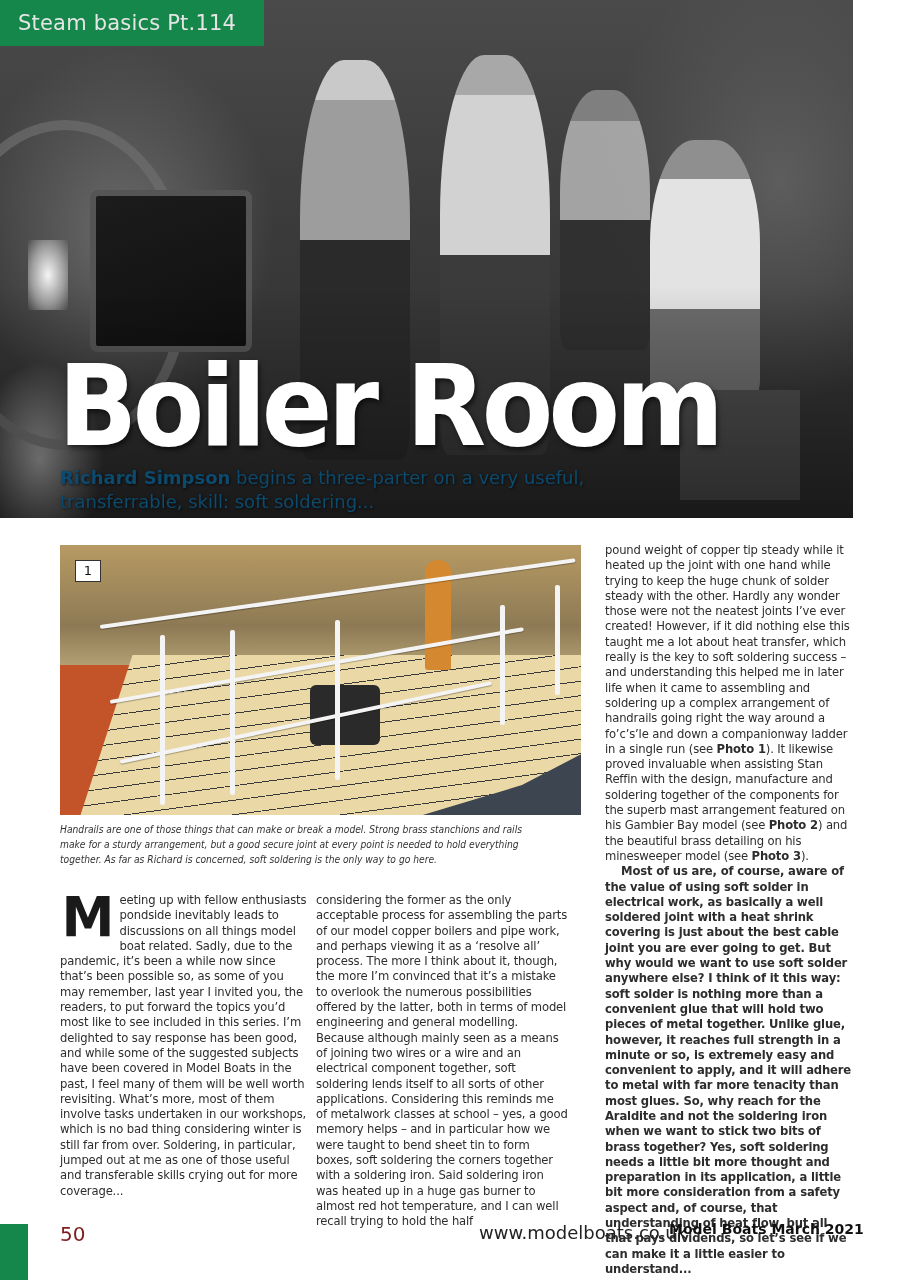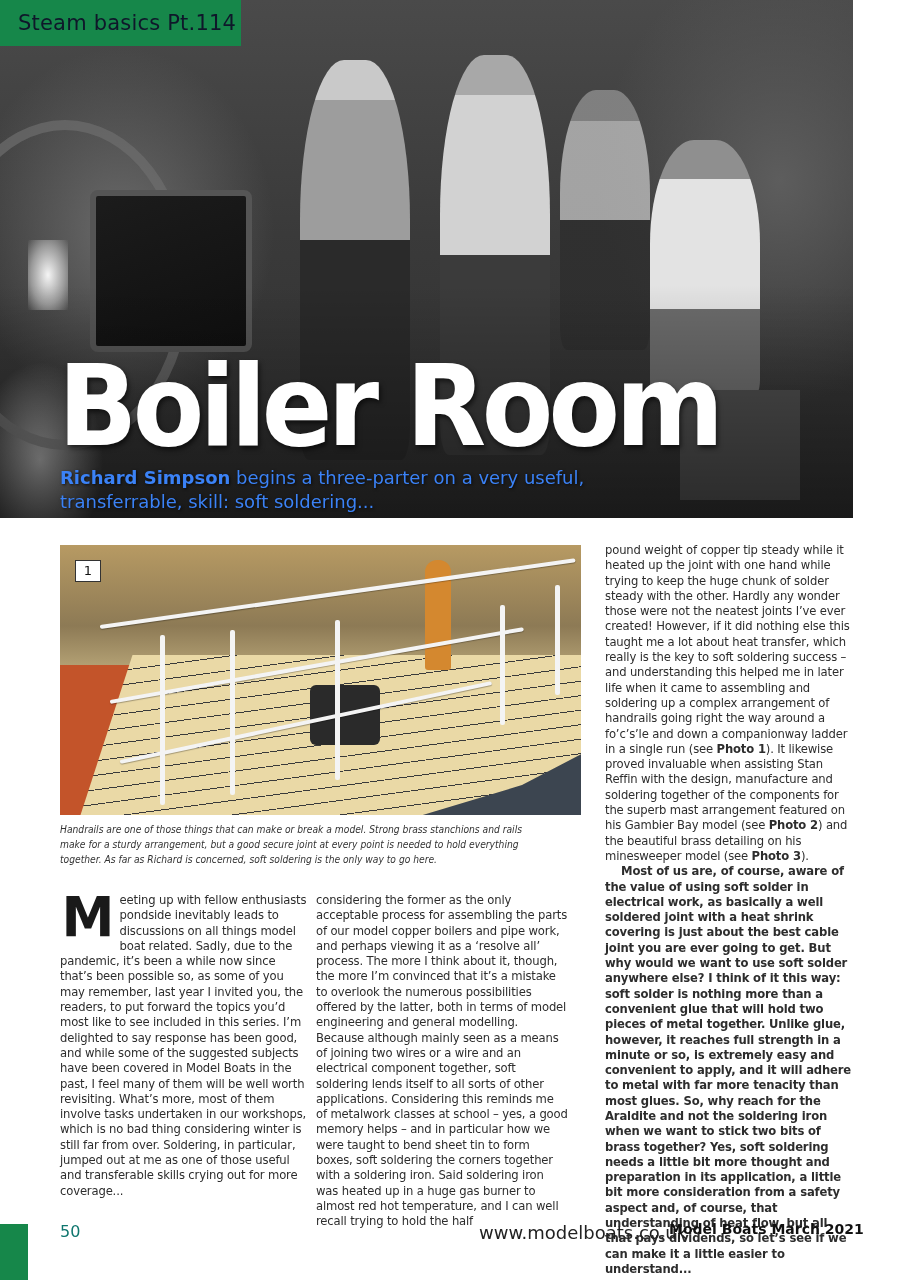--- a/index.html
+++ b/index.html
@@ -32,35 +32,35 @@
   }
   .hero .figure { position: absolute; border-radius: 40% 40% 8% 8%; }
   .hero .f1 { left: 300px; top: 60px; width: 110px; height: 400px; background: linear-gradient(180deg,#c9c9c9 0 10%, #9d9d9d 10% 45%, #2a2a2a 45%); }
   .hero .f2 { left: 440px; top: 55px; width: 110px; height: 400px; background: linear-gradient(180deg,#a8a8a8 0 10%, #d2d2d2 10% 50%, #3b3b3b 50%); }
   .hero .f3 { left: 560px; top: 90px; width: 90px; height: 260px; background: linear-gradient(180deg,#8a8a8a 0 12%, #b5b5b5 12% 50%, #2e2e2e 50%); opacity: .85; }
   .hero .f4 { left: 650px; top: 140px; width: 110px; height: 260px; background: linear-gradient(180deg,#8f8f8f 0 15%, #e3e3e3 15% 65%, #6c6c6c 65%); }
   .hero .bench { position: absolute; left: 680px; top: 390px; width: 120px; height: 110px; background: #4d4d4d; }
   .hero .shade { position: absolute; inset: 0; background: linear-gradient(180deg, rgba(0,0,0,0) 55%, rgba(0,0,0,0.45) 100%); }
 
   .series-tab {
-    position: absolute; left: 0; top: 0; width: 241px; height: 46px;
-    background: #16874a; color: #0f172a;
+    position: absolute; left: 0; top: 0; width: 264px; height: 46px;
+    background: #16874a; color: #e5e5e5;
     font-family: "DejaVu Sans", sans-serif; font-size: 21px; line-height: 46px;
     padding-left: 18px; box-sizing: border-box; letter-spacing: 0.2px;
   }
   .headline {
     position: absolute; left: 58px; top: 350px; margin: 0;
     font-family: "DejaVu Sans", sans-serif; font-weight: bold; font-size: 112px;
     line-height: 1; color: #fff; letter-spacing: -5px;
     text-shadow: 2px 3px 6px rgba(0,0,0,0.6);
     transform: scaleX(0.93); transform-origin: left;
   }
   .standfirst {
     position: absolute; left: 60px; top: 466px; width: 620px; margin: 0;
-    font-size: 18px; line-height: 24px; color: #3b82f6;
+    font-size: 18px; line-height: 24px; color: #0c4a6e;
     text-shadow: 1px 1px 3px rgba(0,0,0,0.7);
   }
   .standfirst b { font-weight: bold; }
 
   
   .photo {
     position: absolute; left: 60px; top: 545px; width: 521px; height: 270px; overflow: hidden;
     background: linear-gradient(180deg, #b79a63 0%, #8d7a55 30%, #d9c793 60%, #e6d6a2 100%);
   }
   .photo .bg-left { position: absolute; left: 0; top: 120px; width: 70px; height: 150px; background: #c3542a; }
@@ -102,21 +102,21 @@
   .col2 { left: 316px; top: 893px; width: 252px; }
   .col3 { left: 605px; top: 543px; width: 250px; }
   .dropcap {
     float: left; font-weight: bold; font-size: 56px; line-height: 44px; color: #1a1a1a;
     margin: 2px 4px 0 0; transform: scaleX(0.95);
   }
   .bold { font-weight: bold; }
 
   
   .footer-bar { position: absolute; left: 0; top: 1224px; width: 28px; height: 56px; background: #16874a; }
-  .page-num { position: absolute; left: 60px; top: 1222px; font-size: 16px; color: #0f766e; }
+  .page-num { position: absolute; left: 60px; top: 1222px; font-size: 20px; color: #7f1d1d; }
   .footer-url { position: absolute; left: 479px; top: 1222px; font-size: 18px; color: #222; }
   .footer-mag { position: absolute; left: 669px; top: 1221px; font-size: 14px; font-weight: bold; color: #111; }
 </style>
 </head>
 <body>
 
 <div class="hero">
   <div class="boiler-door"></div>
   <div class="furnace"></div>
   <div class="fire"></div>

